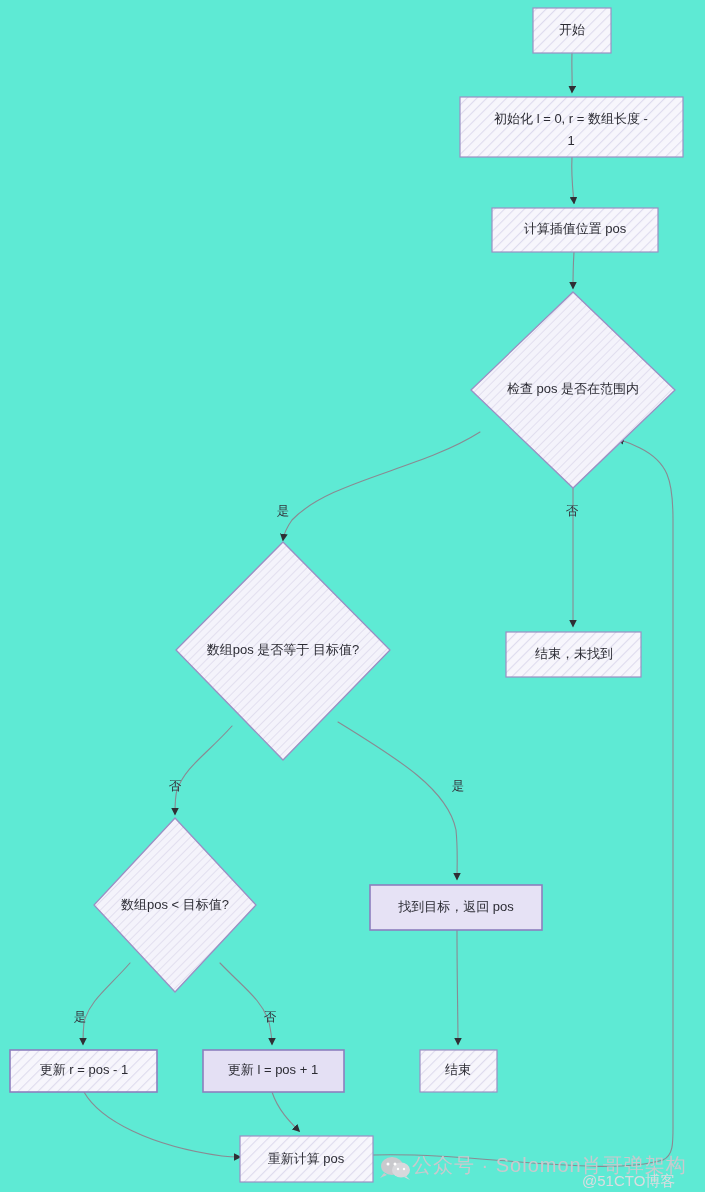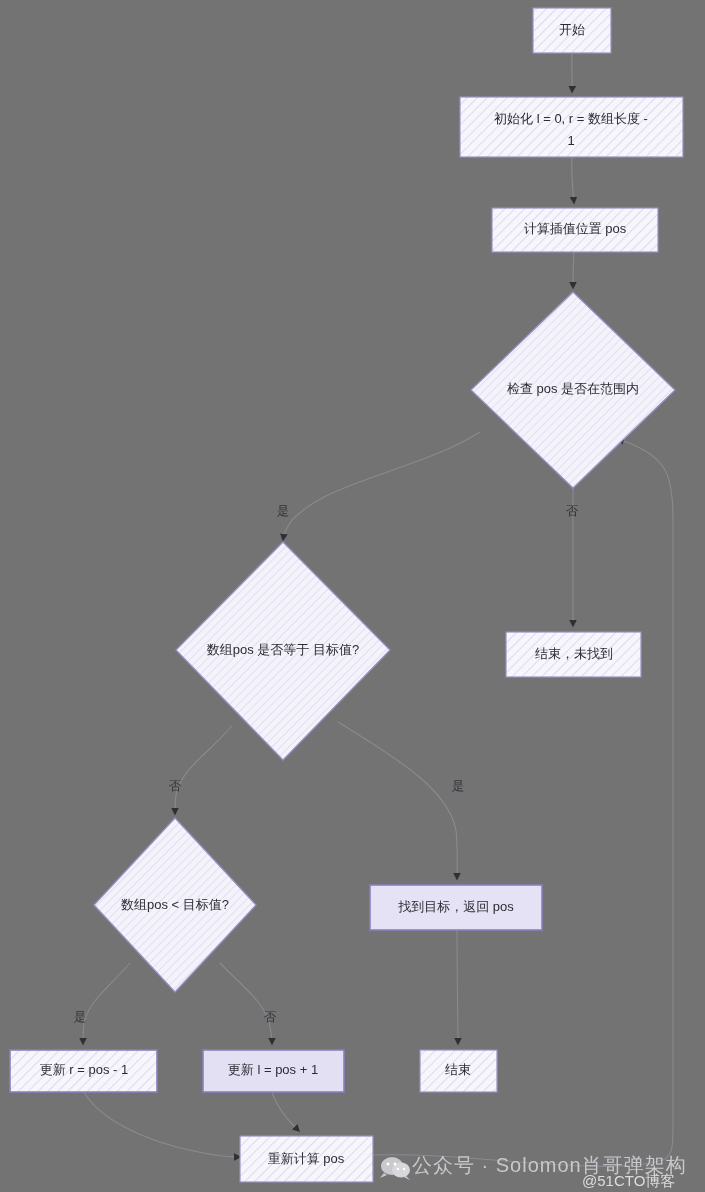--- a/index.html
+++ b/index.html
@@ -8,21 +8,21 @@
     padding: 0;
     background: #ffffff;
   }
   body {
     font-family: "Liberation Sans", "DejaVu Sans", sans-serif;
   }
   #canvas-wrap {
     position: relative;
     width: 705px;
     height: 1192px;
-    background: #737373;
+    background: #5eead4;
     overflow: hidden;
   }
   #flow-svg {
     position: absolute;
     top: 0;
     left: 0;
     width: 705px;
     height: 1192px;
   }
   .node-text {

